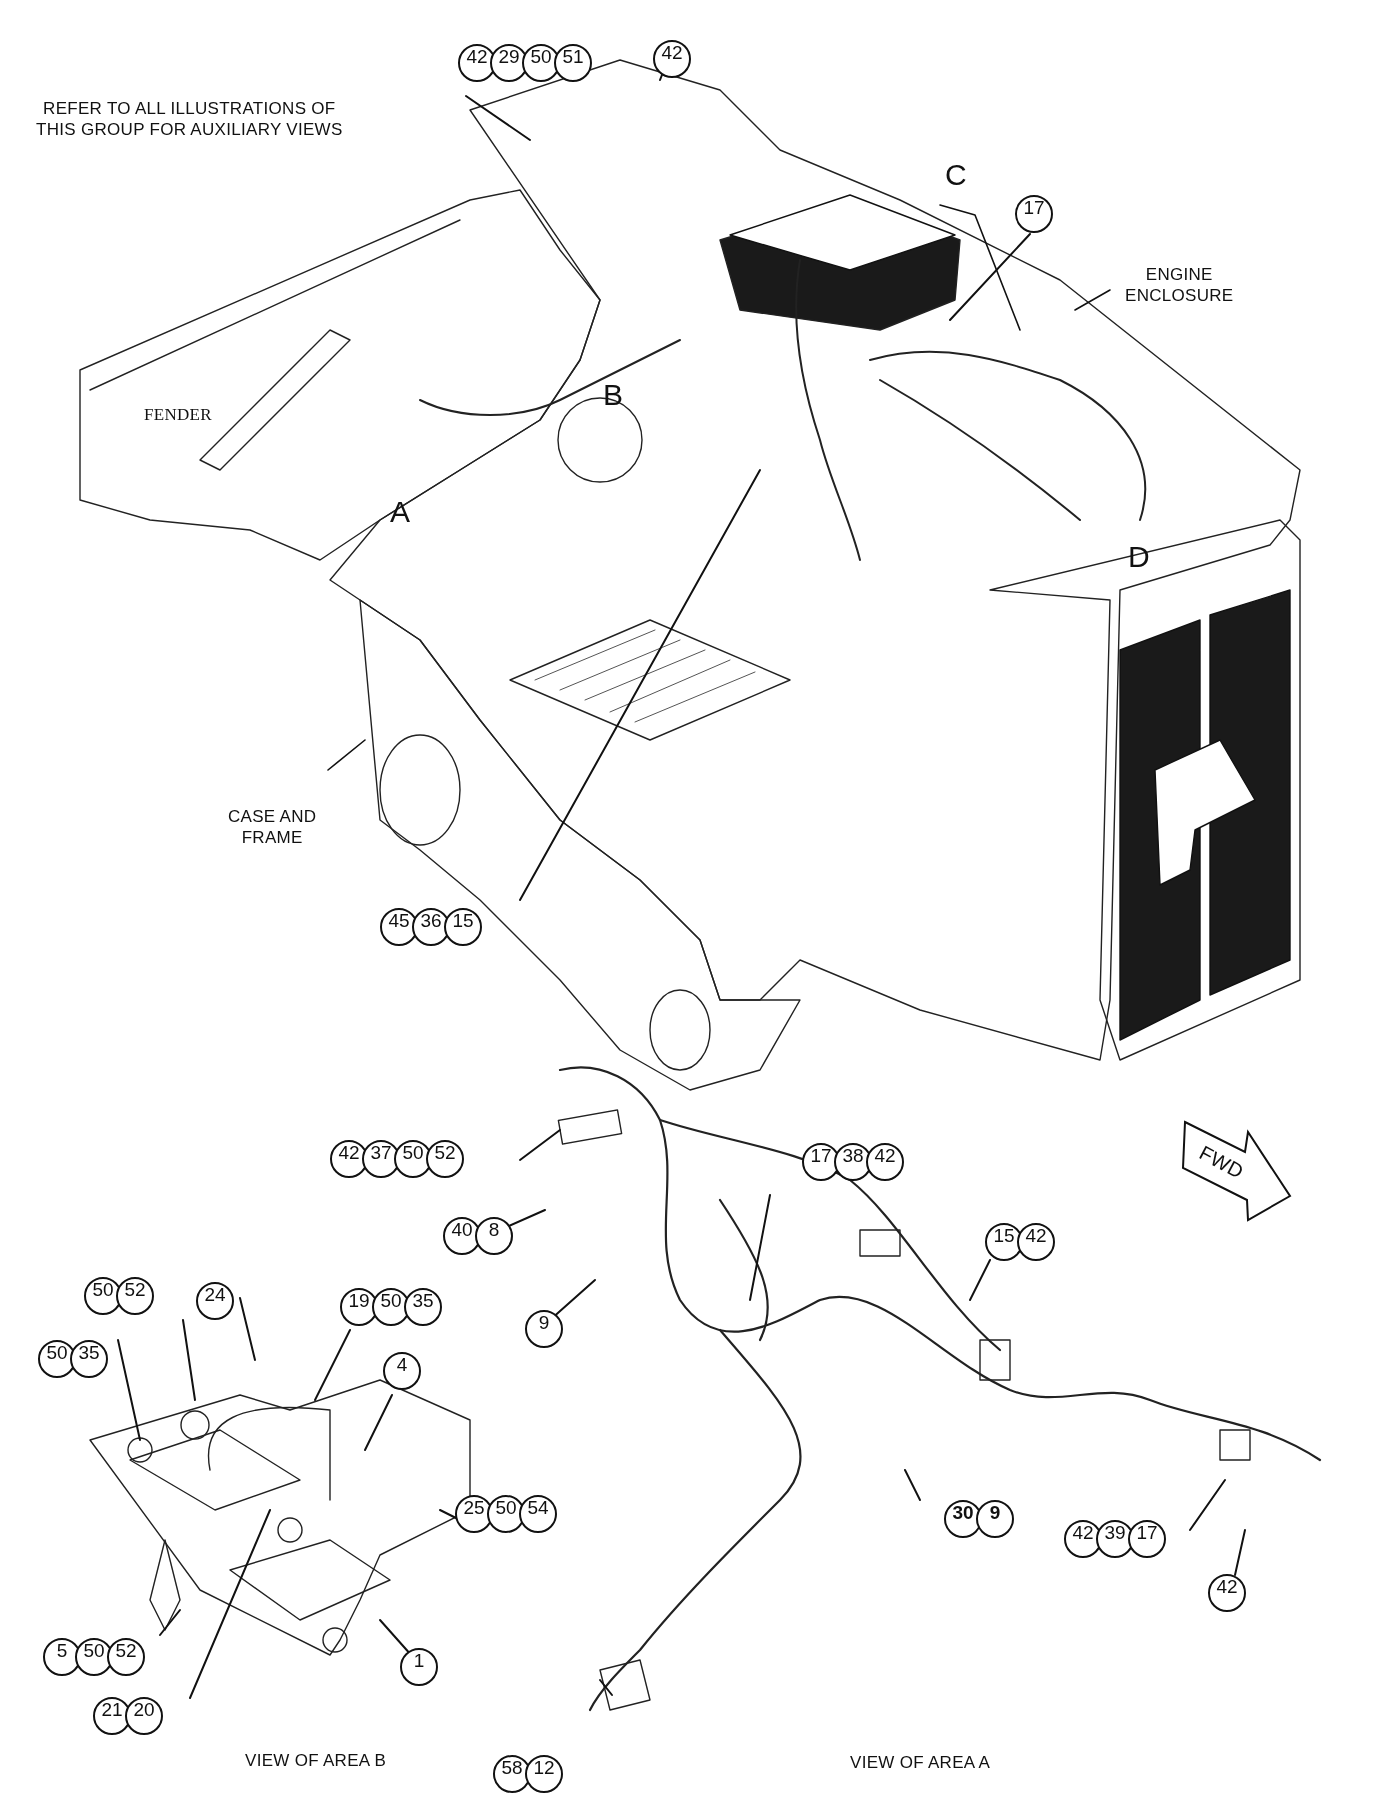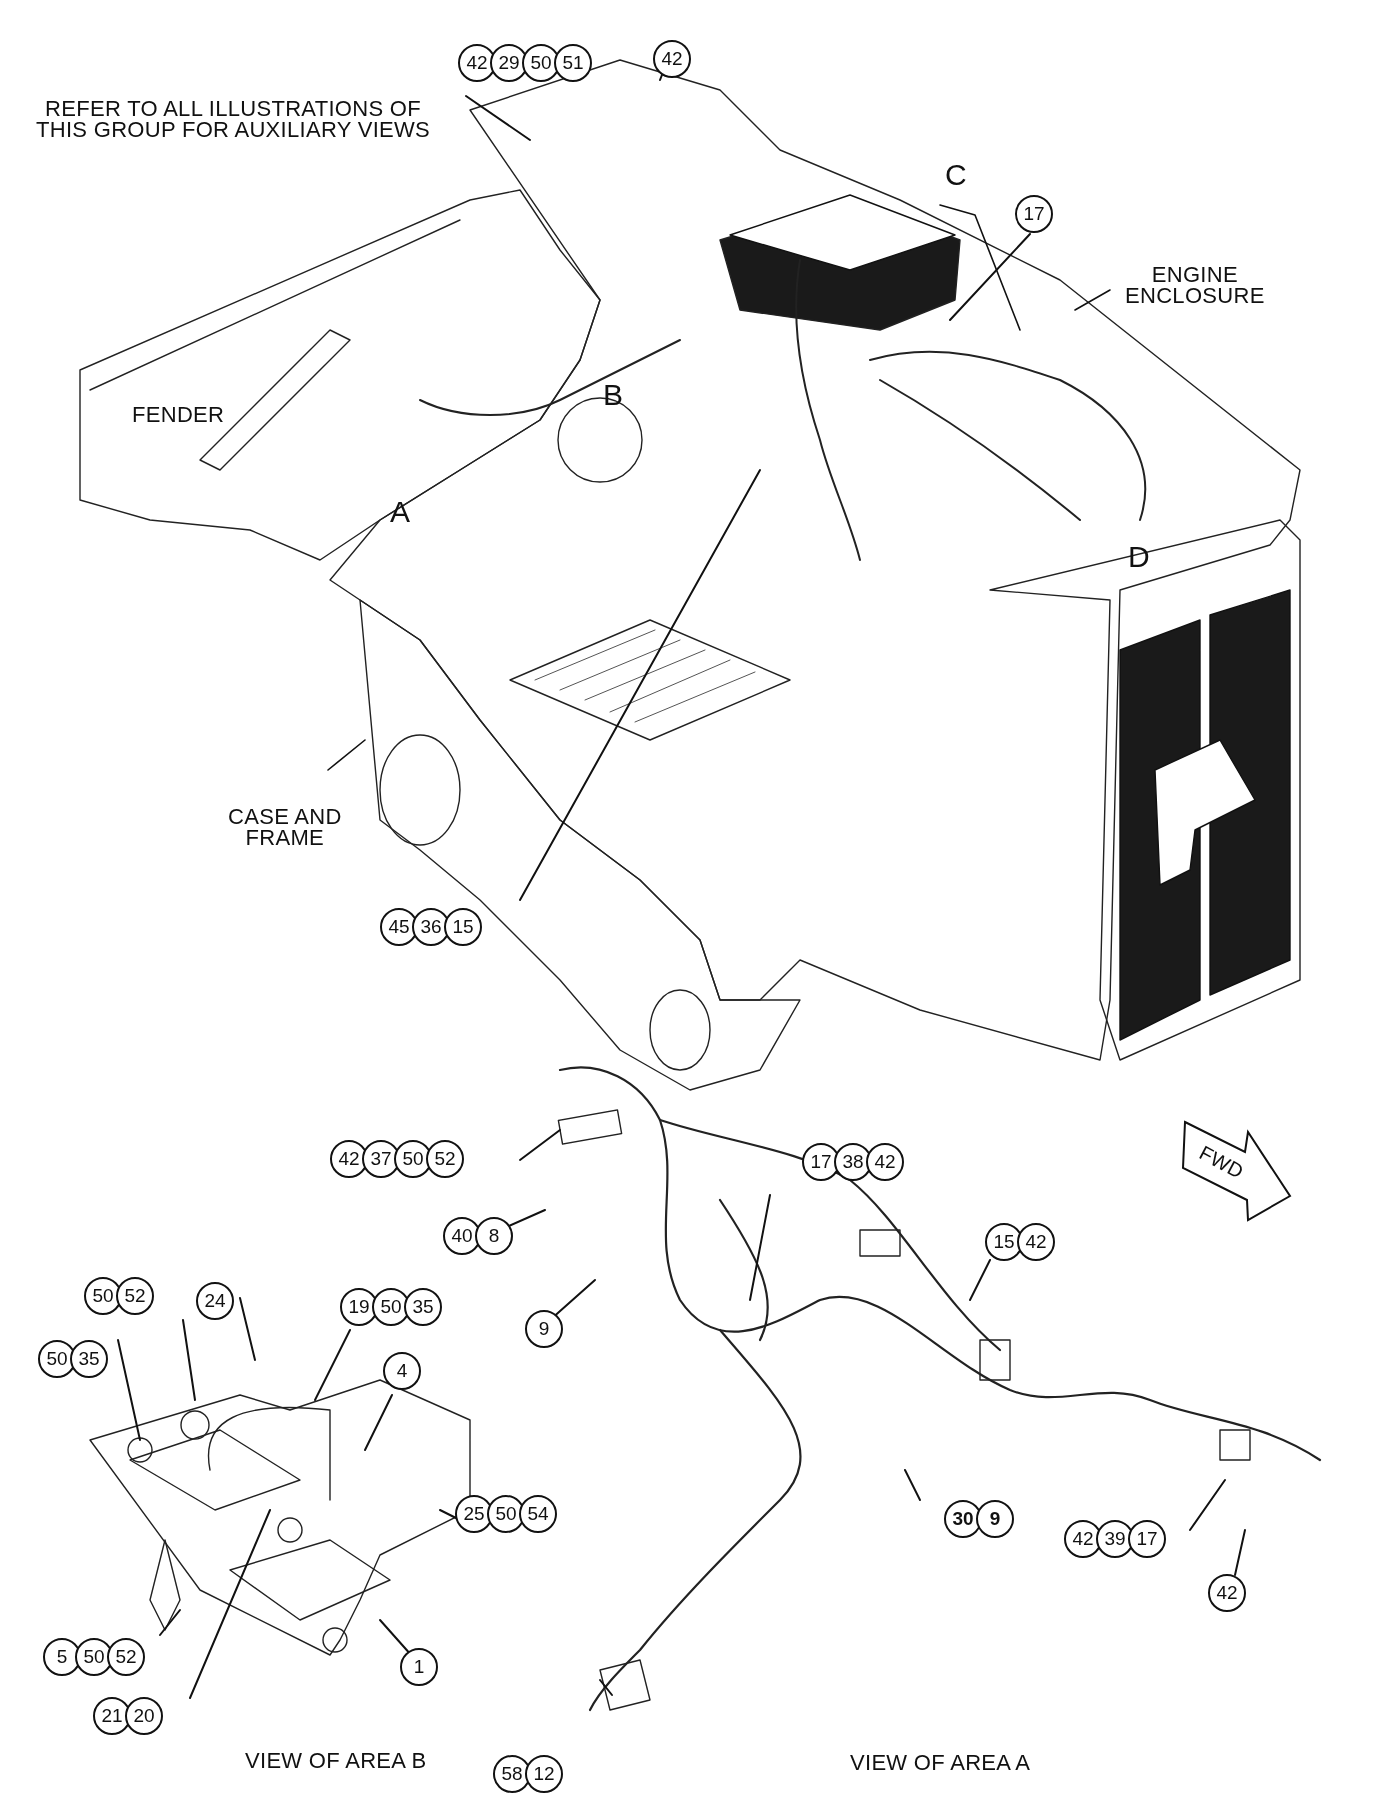--- a/index.html
+++ b/index.html
@@ -1,21 +1,21 @@
 <!DOCTYPE html>
 <html><head>
 <meta charset="utf-8">
 <style>
   html,body{margin:0;padding:0;background:#ffffff;}
   body{width:1382px;height:1793px;position:relative;overflow:hidden;font-family:"Liberation Sans",sans-serif;color:#111;}
   #art{position:absolute;left:0;top:0;width:1382px;height:1793px;}
-  .lbl{position:absolute;font-family:"Liberation Sans",sans-serif;font-size:22px;letter-spacing:0.3px;text-align:center;line-height:21px;color:#111;white-space:nowrap;}
+  .lbl{position:absolute;font-family:"Liberation Sans",sans-serif;font-size:17px;letter-spacing:0.3px;text-align:center;line-height:21px;color:#111;white-space:nowrap;}
   .area{position:absolute;font-family:"Liberation Sans",sans-serif;font-size:30px;color:#111;}
   .callout-group{position:absolute;display:flex;}
-  .bubble{width:38px;height:38px;border:2.5px solid #111;border-radius:50%;background:#fff;display:flex;align-items:center;justify-content:center;font-size:19px;font-family:"Liberation Sans",sans-serif;margin-right:-6px;box-sizing:border-box;position:relative;}
+  .bubble{width:38px;height:38px;border:2.5px solid #111;border-radius:50%;background:#fff;display:flex;justify-content:center;font-size:19px;font-family:"Liberation Sans",sans-serif;margin-right:-6px;box-sizing:border-box;position:relative;}
   .bubble span{display:block;}
 </style>
 </head>
 <body>
 
 <svg id="art" viewBox="0 0 1382 1793" xmlns="http://www.w3.org/2000/svg">
   <g fill="none" stroke="#222" stroke-width="1.4" stroke-linecap="round" stroke-linejoin="round">
 
     <path d="M80 370 L470 200 L520 190 L560 250 L600 300 L580 360 L540 420 L460 470 L380 520 L320 560 L250 530 L150 520 L80 500 Z"></path>
     <path d="M200 460 L330 330 L350 340 L220 470 Z"></path>
@@ -102,21 +102,21 @@
   <g fill="#fff" stroke="#111" stroke-width="2">
     <path d="M1185 1122 L1245 1152 L1248 1132 L1290 1196 L1248 1220 L1247 1200 L1183 1168 Z"></path>
   </g>
 </svg>
 
 <div class="lbl" style="left:36px;top:98px;text-align:center;">
   <div>REFER TO ALL ILLUSTRATIONS OF</div>
   <div>THIS GROUP FOR AUXILIARY VIEWS</div>
 </div>
 
-<div class="lbl" style="left:132px;top:404px;">FENDER</div>
+<div class="lbl" style="left:144px;top:404px;font-family:Liberation Serif, serif;">FENDER</div>
 
 <div class="lbl" style="left:1125px;top:264px;text-align:center;">
   <div>ENGINE</div>
   <div>ENCLOSURE</div>
 </div>
 
 <div class="lbl" style="left:228px;top:806px;">
   <div>CASE AND</div>
   <div>FRAME</div>
 </div>

